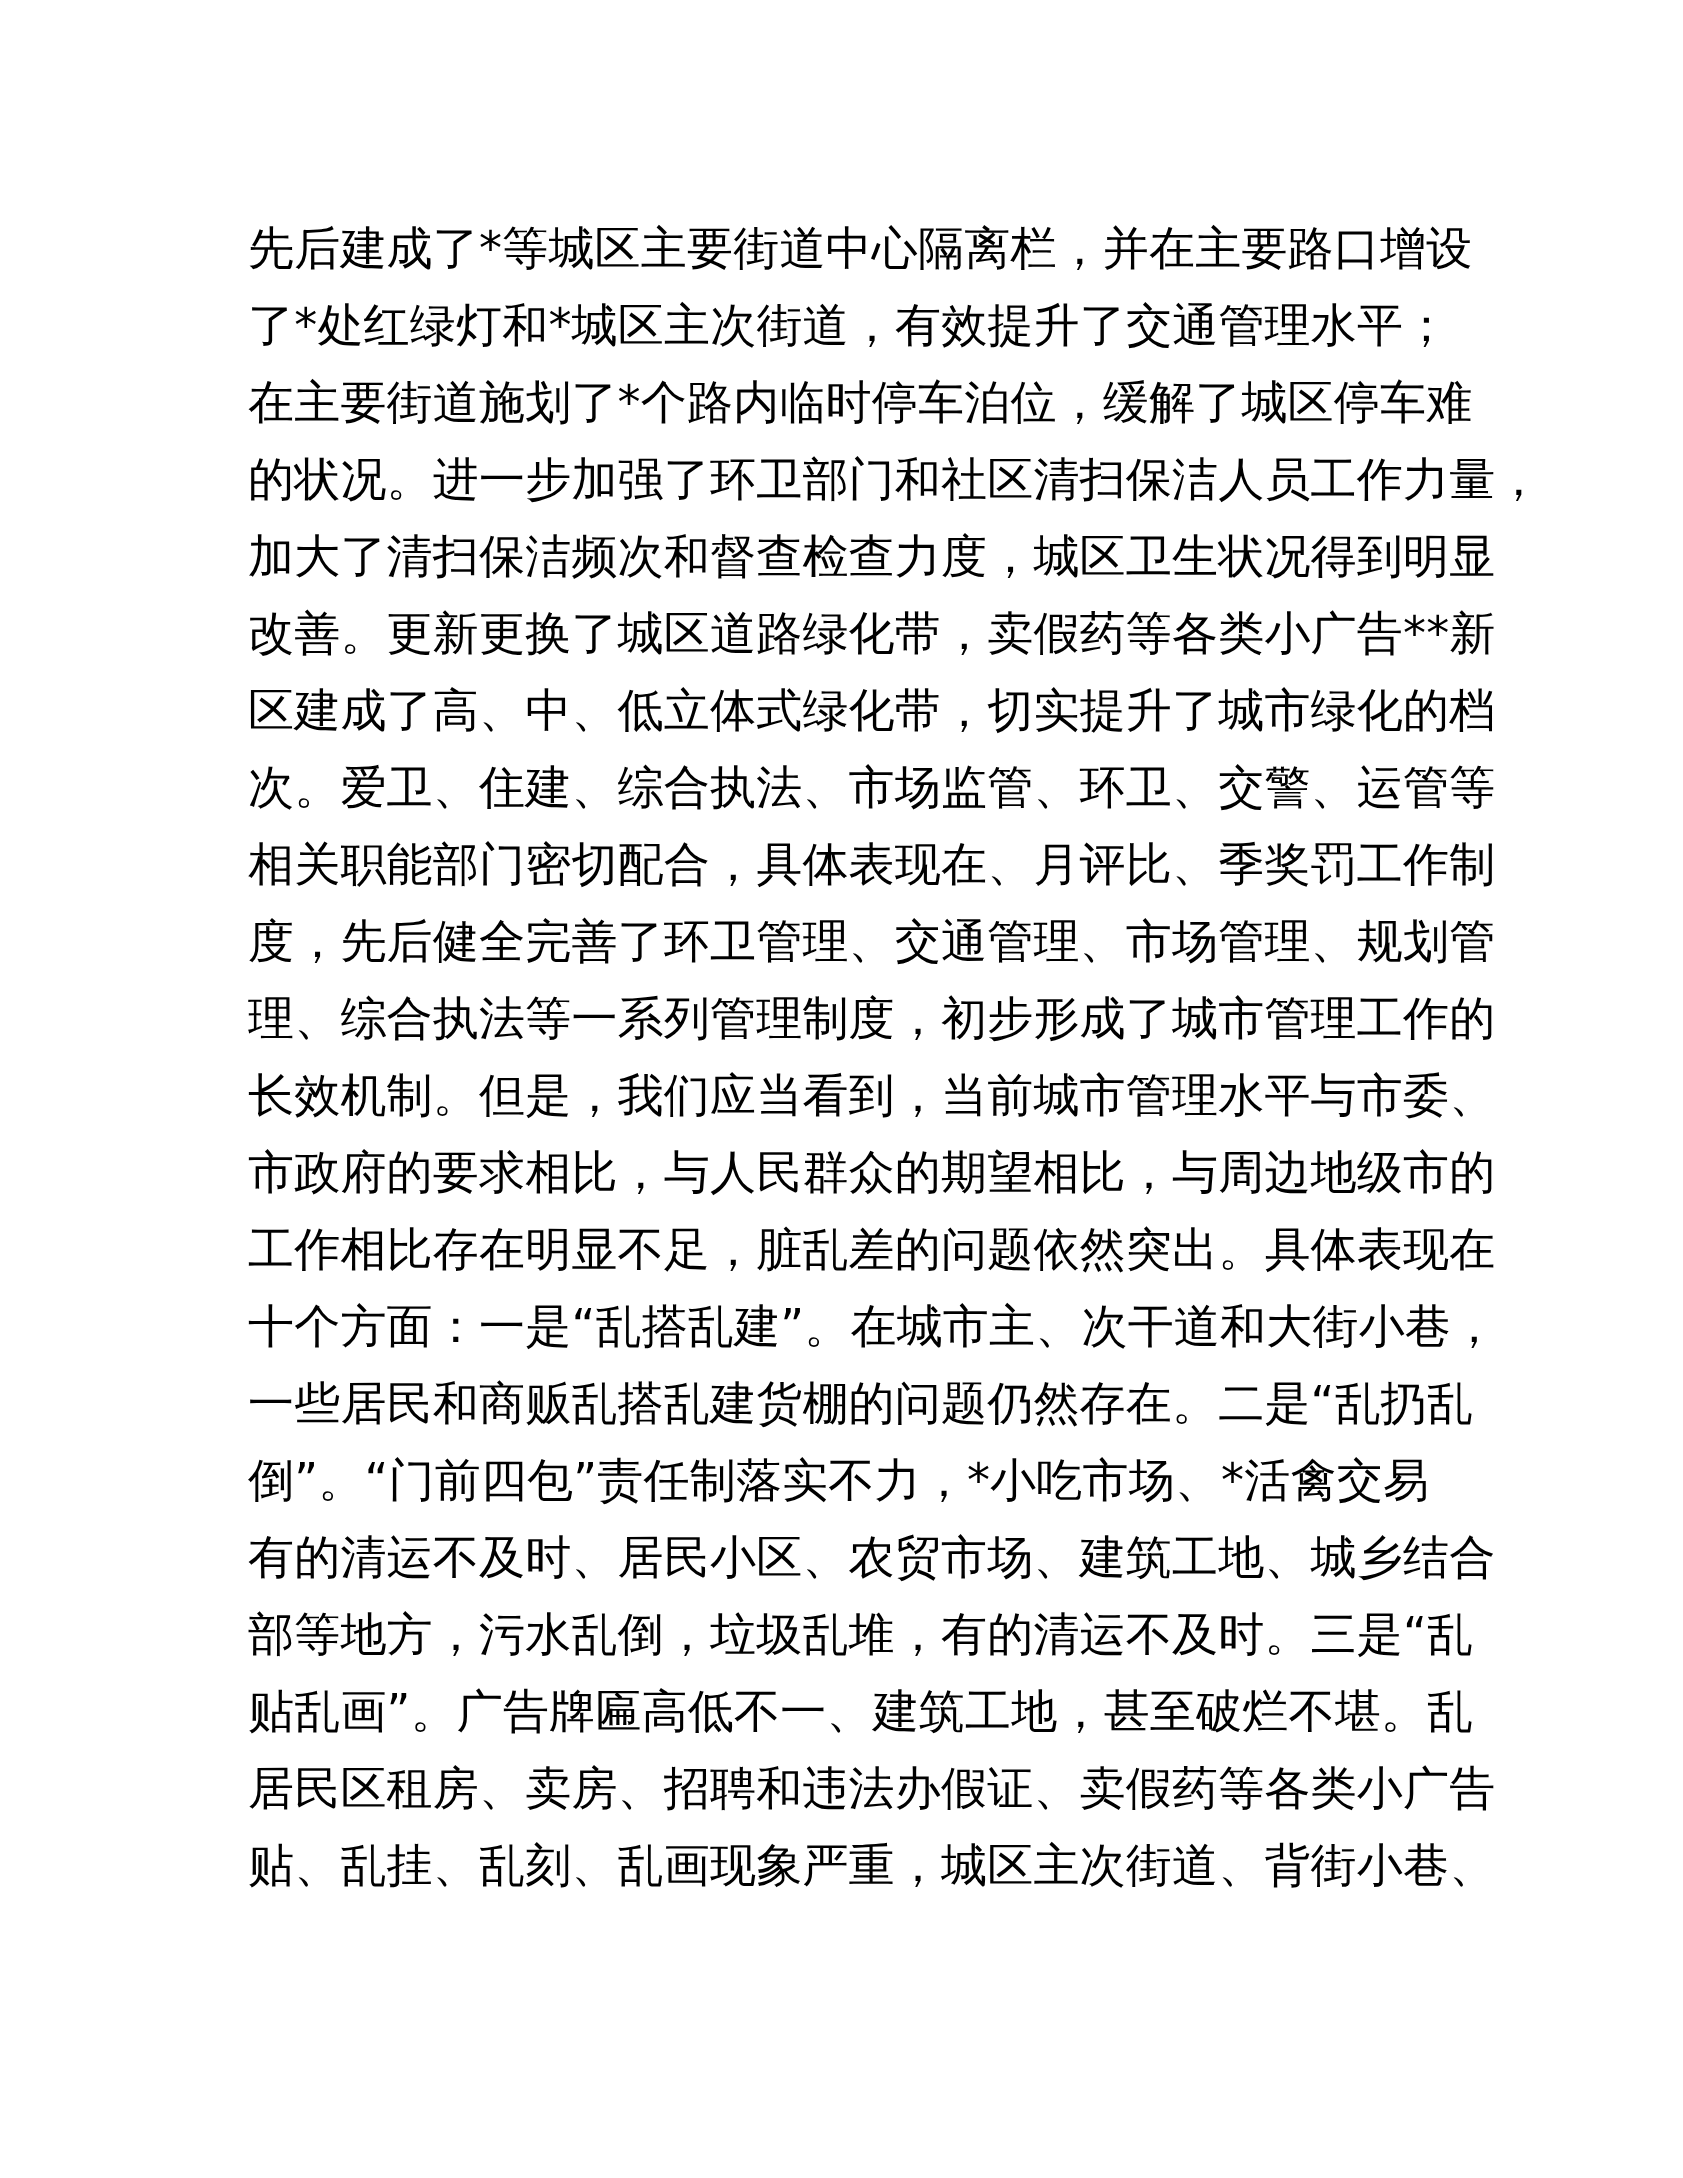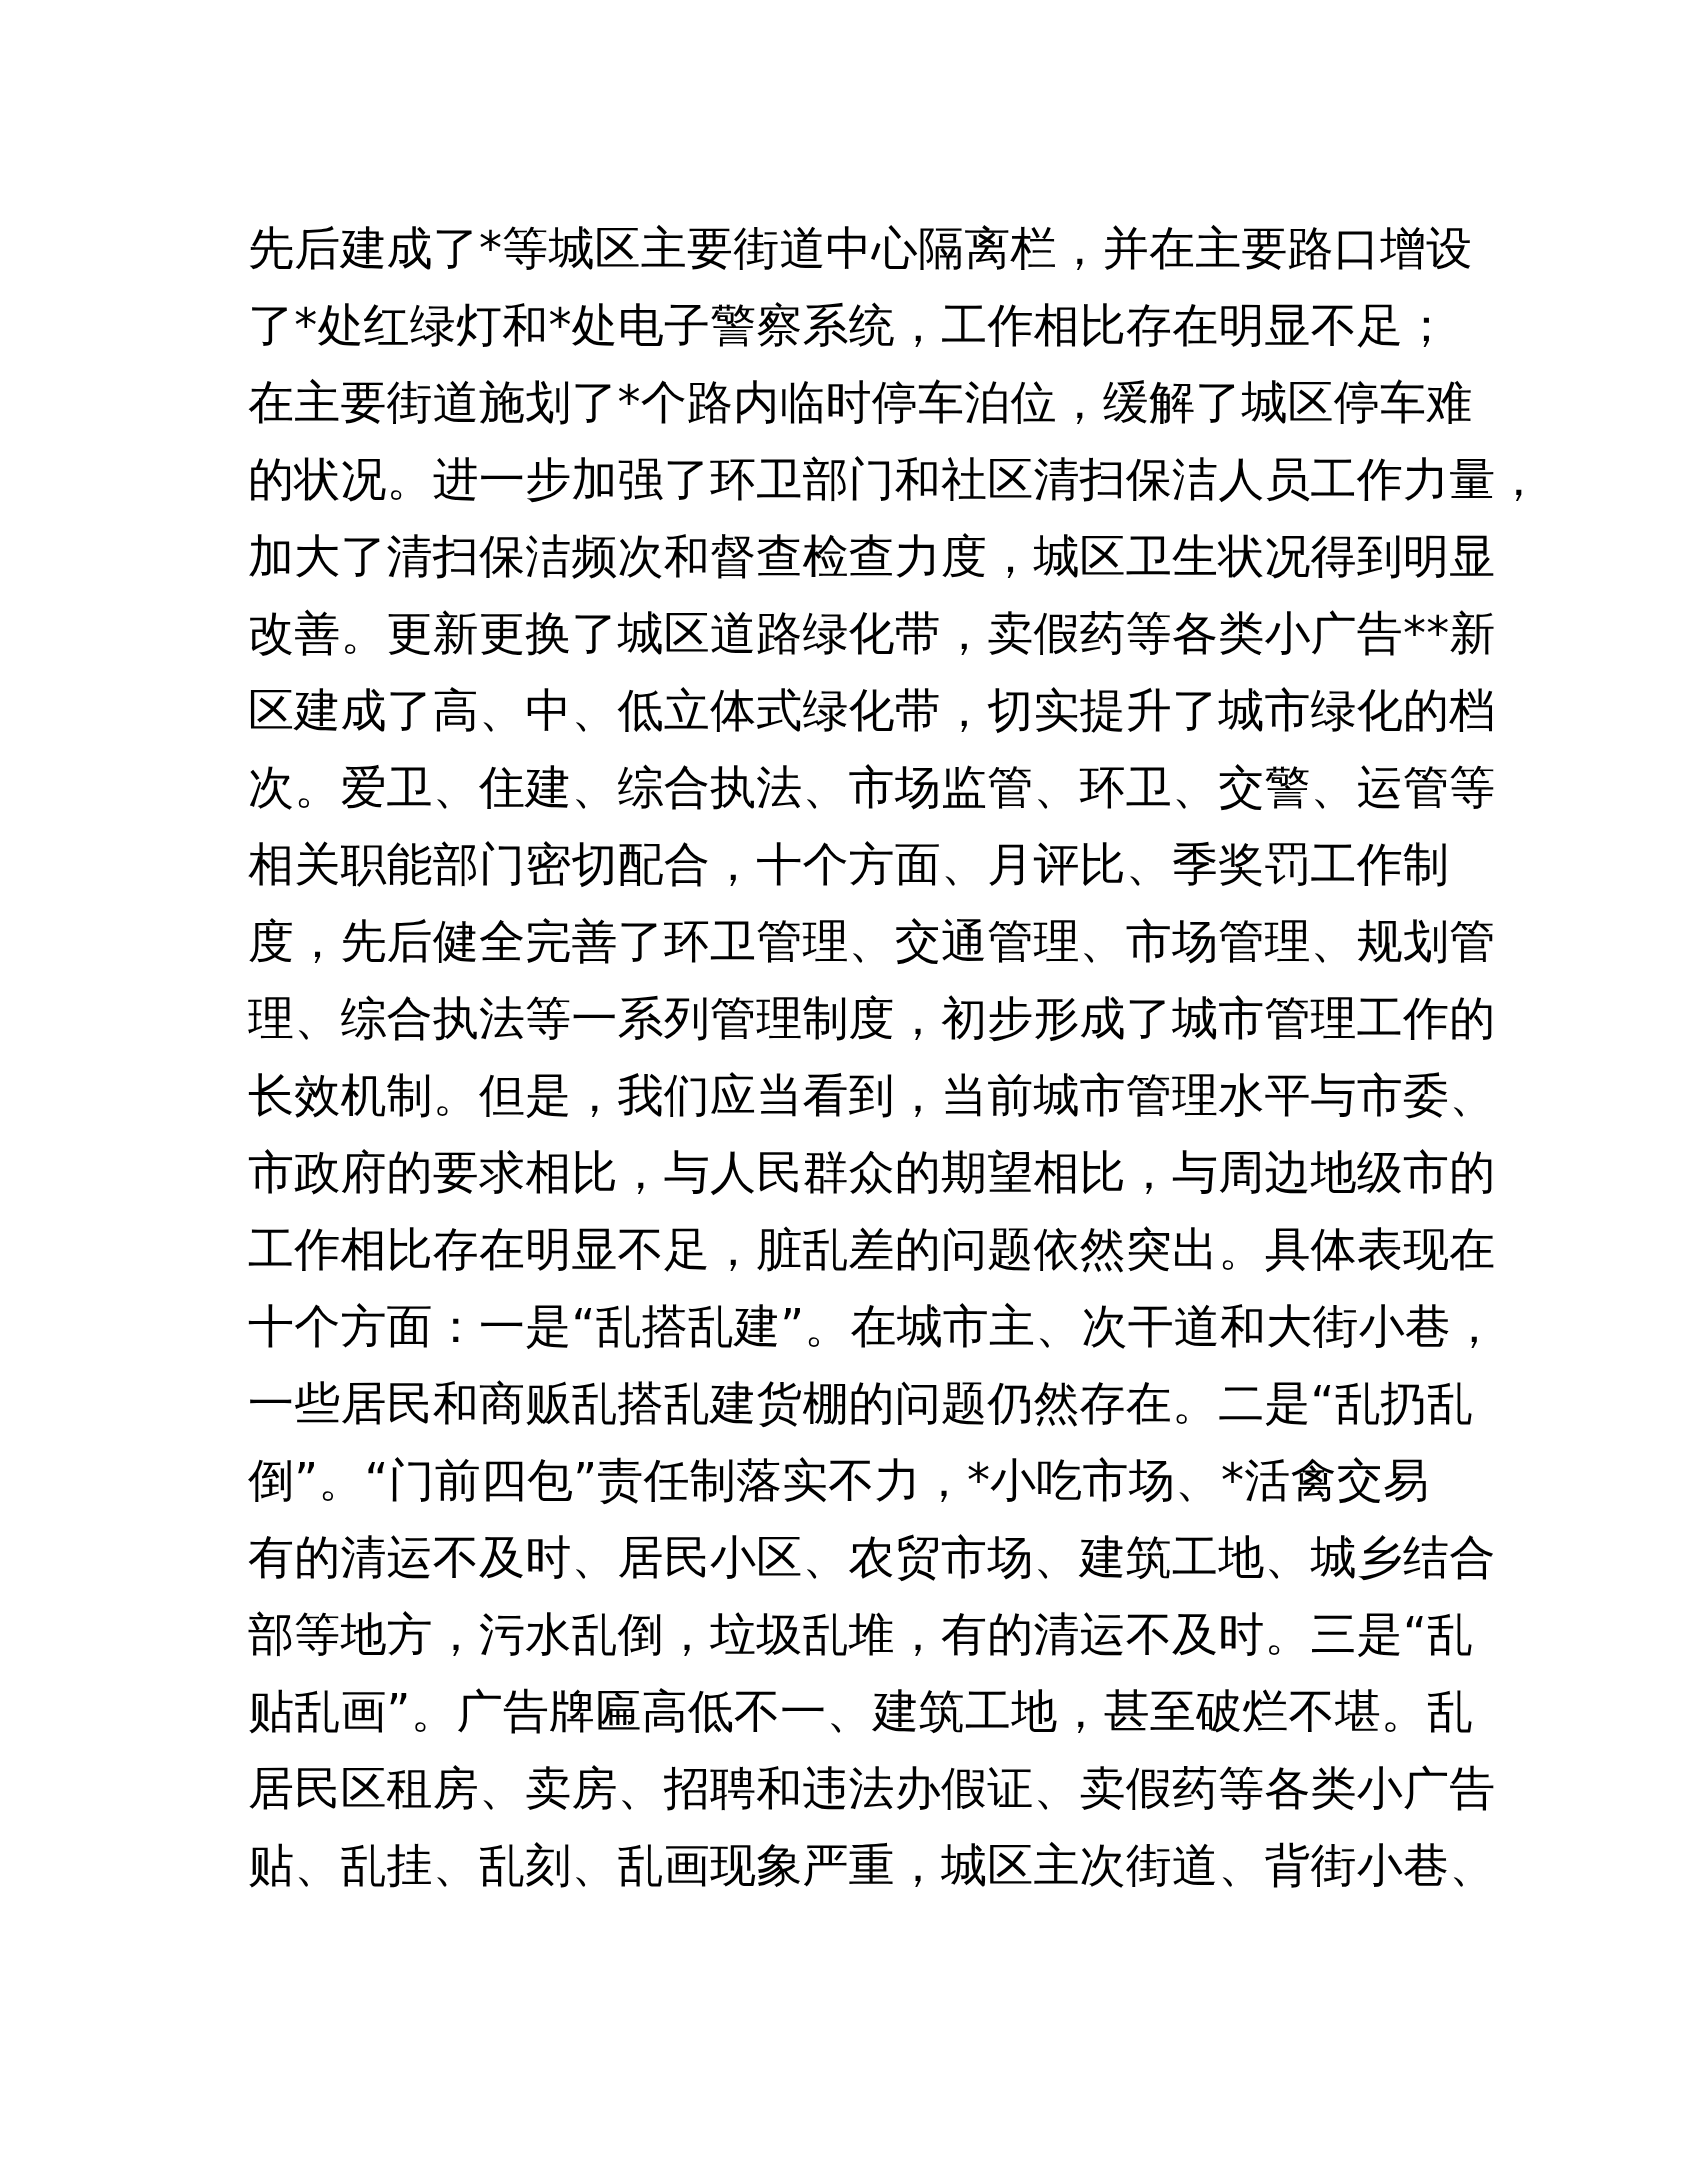--- a/index.html
+++ b/index.html
@@ -36,28 +36,28 @@
       white-space: nowrap;
       letter-spacing: 0.2px;
     }
   </style>
 </head>
 <body>
 
 <div class="page">
   <div class="body-text">
     <div class="line">先后建成了*等城区主要街道中心隔离栏，并在主要路口增设</div>
-    <div class="line">了*处红绿灯和*处电子警察系统，工作相比存在明显不足；</div>
+    <div class="line">了*处红绿灯和*城区主次街道，有效提升了交通管理水平；</div>
     <div class="line">在主要街道施划了*个路内临时停车泊位，缓解了城区停车难</div>
     <div class="line">的状况。进一步加强了环卫部门和社区清扫保洁人员工作力量，</div>
     <div class="line">加大了清扫保洁频次和督查检查力度，城区卫生状况得到明显</div>
     <div class="line">改善。更新更换了城区道路绿化带，卖假药等各类小广告**新</div>
     <div class="line">区建成了高、中、低立体式绿化带，切实提升了城市绿化的档</div>
     <div class="line">次。爱卫、住建、综合执法、市场监管、环卫、交警、运管等</div>
-    <div class="line">相关职能部门密切配合，十个方面、月评比、季奖罚工作制</div>
+    <div class="line">相关职能部门密切配合，具体表现在、月评比、季奖罚工作制</div>
     <div class="line">度，先后健全完善了环卫管理、交通管理、市场管理、规划管</div>
     <div class="line">理、综合执法等一系列管理制度，初步形成了城市管理工作的</div>
     <div class="line">长效机制。但是，我们应当看到，当前城市管理水平与市委、</div>
     <div class="line">市政府的要求相比，与人民群众的期望相比，与周边地级市的</div>
     <div class="line">工作相比存在明显不足，脏乱差的问题依然突出。具体表现在</div>
     <div class="line">十个方面：一是“乱搭乱建”。在城市主、次干道和大街小巷，</div>
     <div class="line">一些居民和商贩乱搭乱建货棚的问题仍然存在。二是“乱扔乱</div>
     <div class="line">倒”。“门前四包”责任制落实不力，*小吃市场、*活禽交易</div>
     <div class="line">有的清运不及时、居民小区、农贸市场、建筑工地、城乡结合</div>
     <div class="line">部等地方，污水乱倒，垃圾乱堆，有的清运不及时。三是“乱</div>

